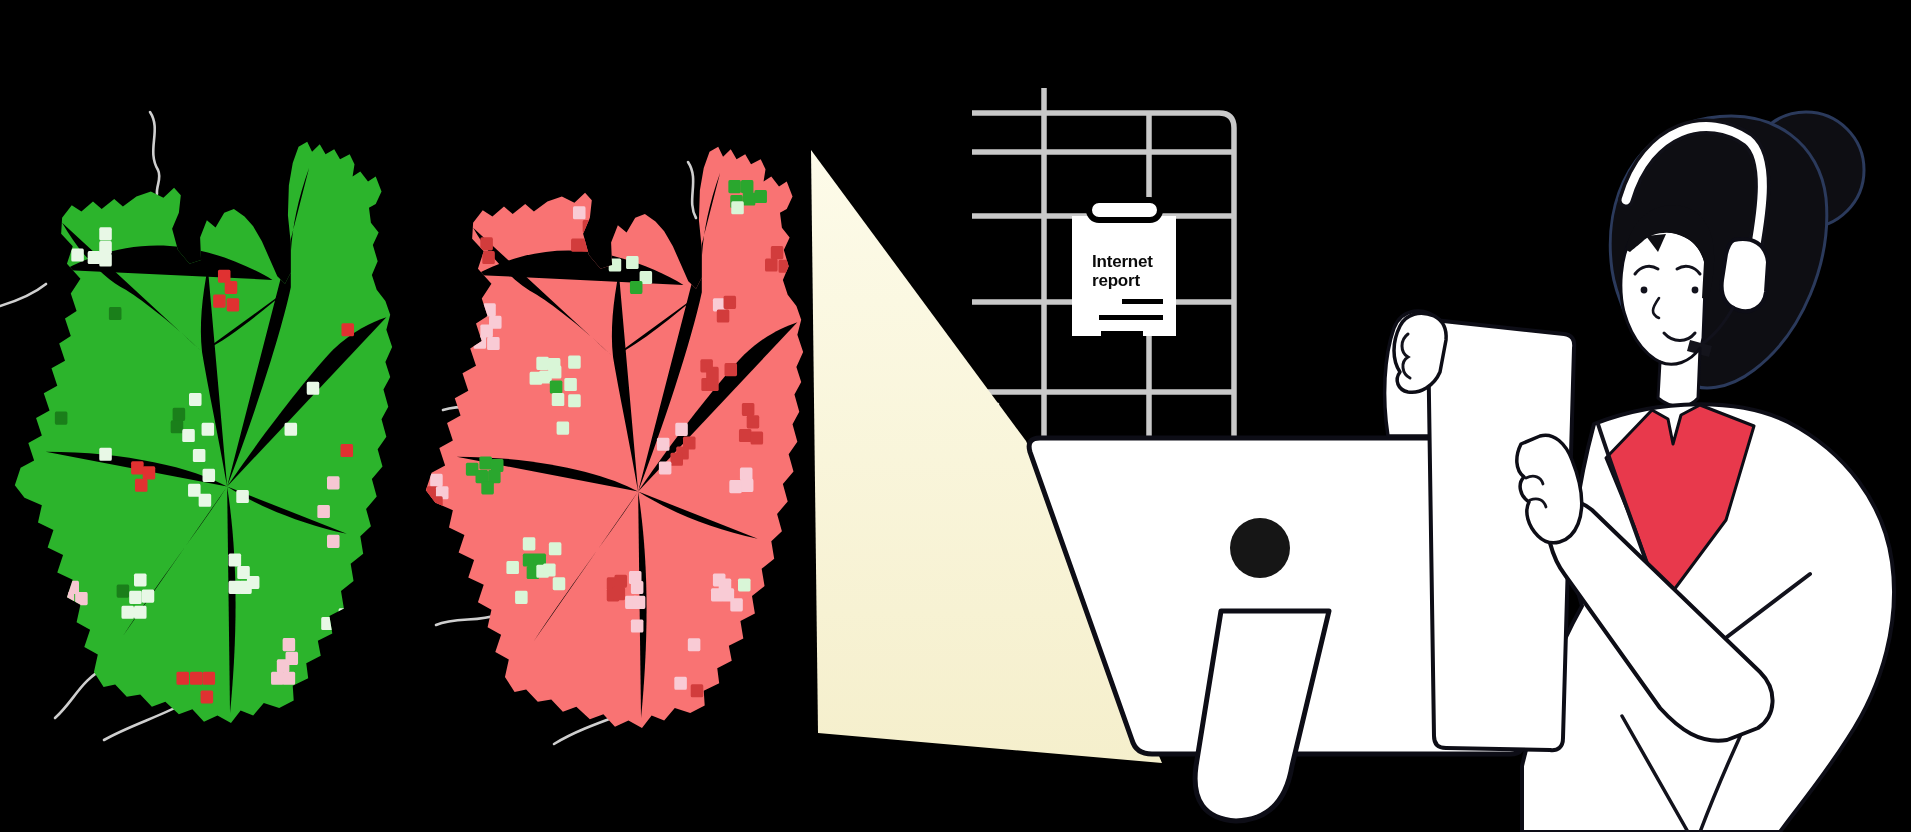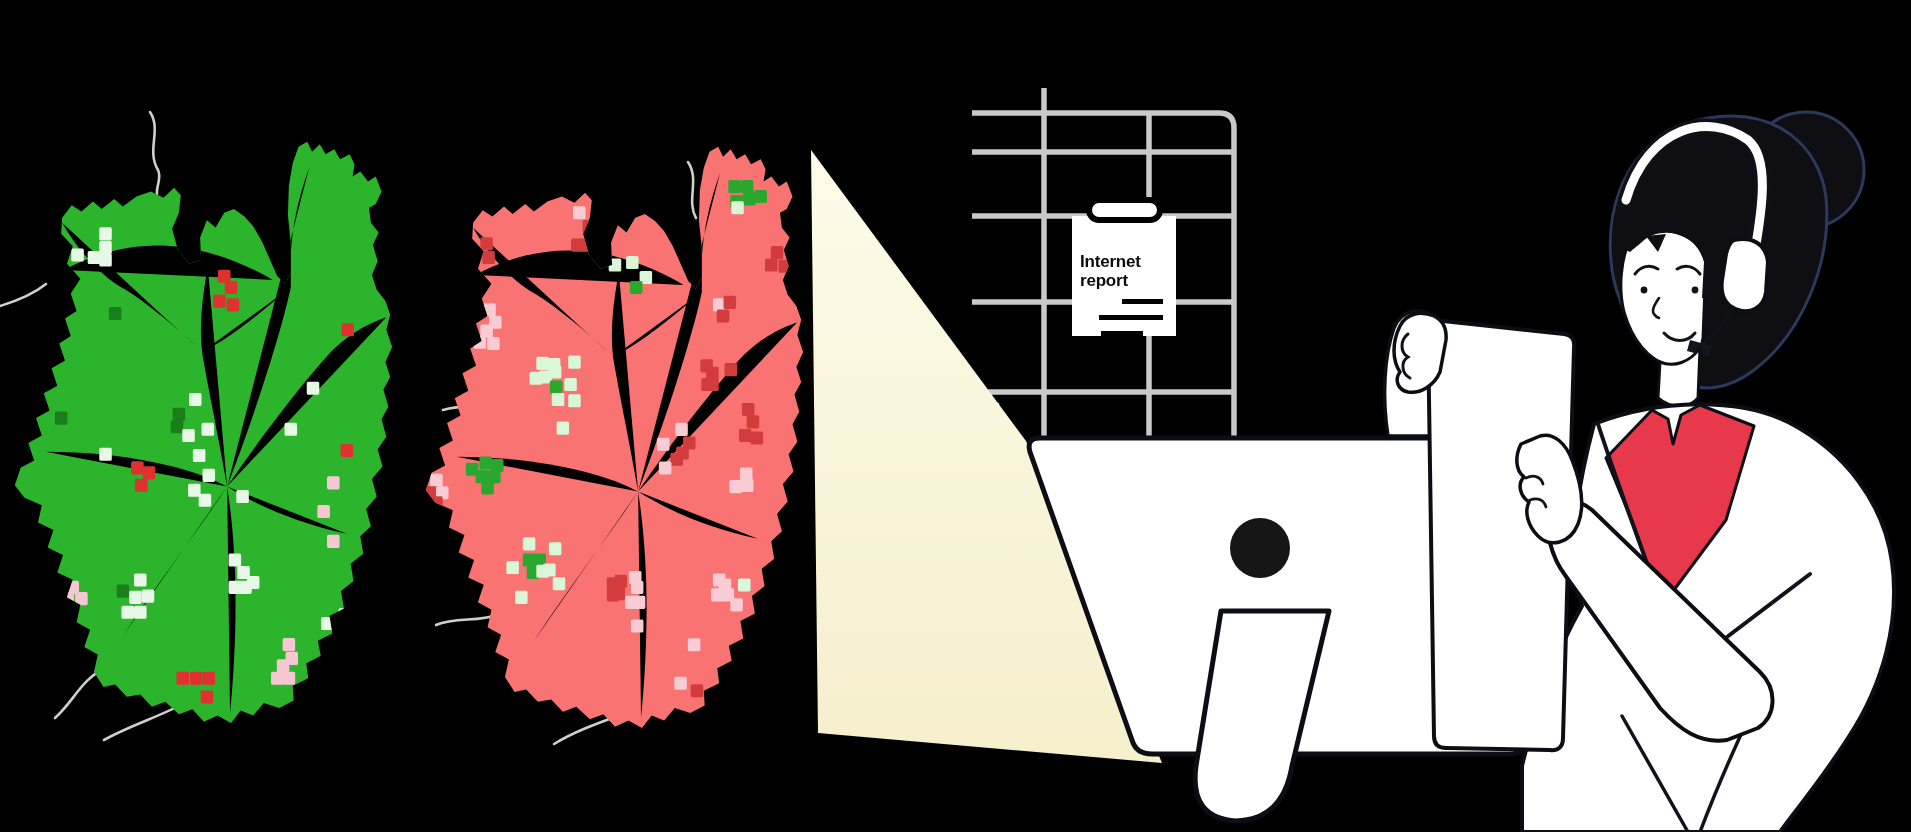--- a/index.html
+++ b/index.html
@@ -7,21 +7,21 @@
          font-family:"Liberation Sans", sans-serif;}
   .scene{position:absolute;left:0;top:0;width:1911px;height:832px;}
   .crack{fill:none;stroke:#cfcfcf;stroke-width:2.6;stroke-linecap:round;}
   .gridline{fill:none;stroke:#c9c9c9;stroke-width:5.5;}
   .ink{stroke:#0d0d16;stroke-linejoin:round;stroke-linecap:round;}
   
   .clipboard{position:absolute;left:1072px;top:197px;width:104px;height:139px;}
   .clipboard .card{position:absolute;left:0;top:19px;width:104px;height:120px;background:#fff;}
   .clipboard .clip{position:absolute;left:14px;top:0;width:77px;height:26px;background:#fff;
                    border:6px solid #000;border-radius:14px;box-sizing:border-box;}
-  .clipboard .title{position:absolute;left:8px;top:36px;width:70px;
+  .clipboard .title{position:absolute;left:20px;top:36px;width:70px;
                     font-weight:bold;font-size:17px;line-height:19px;color:#0b0b0b;letter-spacing:-.2px;}
   .clipboard .rule{position:absolute;height:5px;background:#000;}
   .r1{left:50px;top:83px;width:41px;}
   .r2{left:27px;top:99px;width:64px;}
   .r3{left:29px;top:115px;width:42px;}
 </style>
 </head>
 <body>
 
 <div class="stage">

